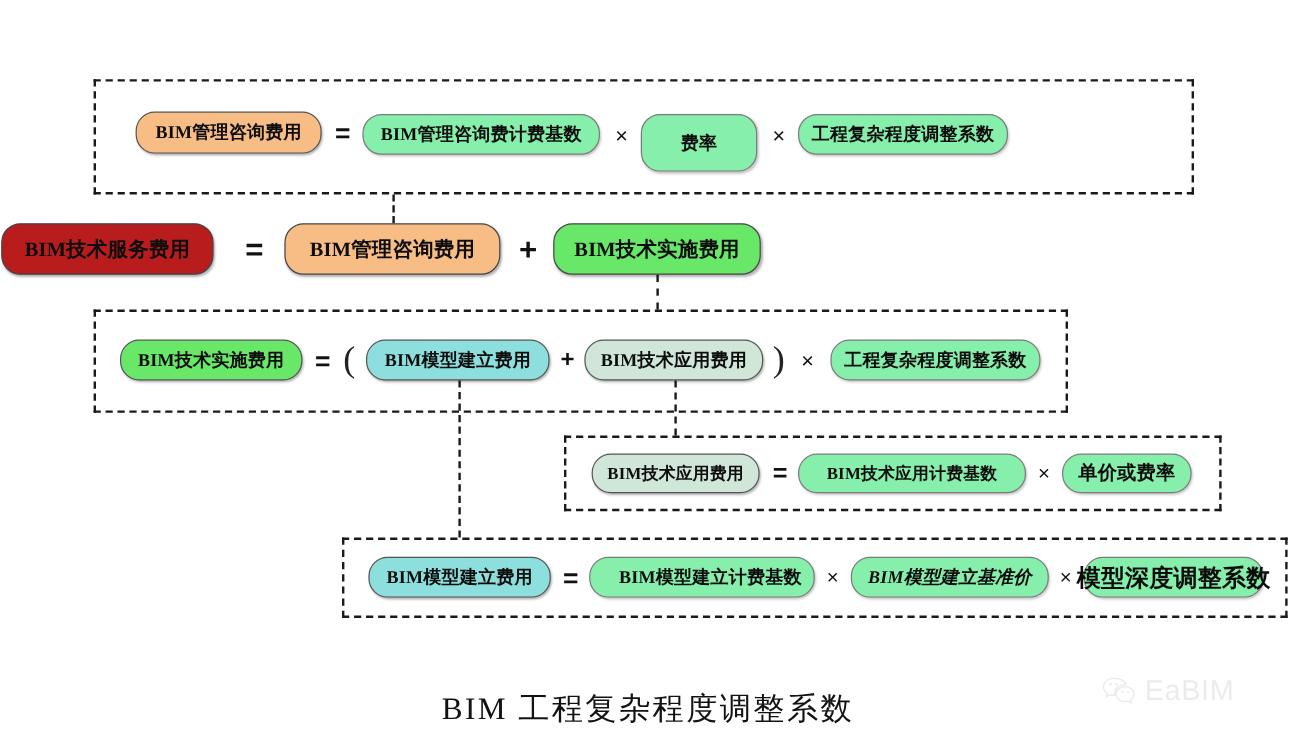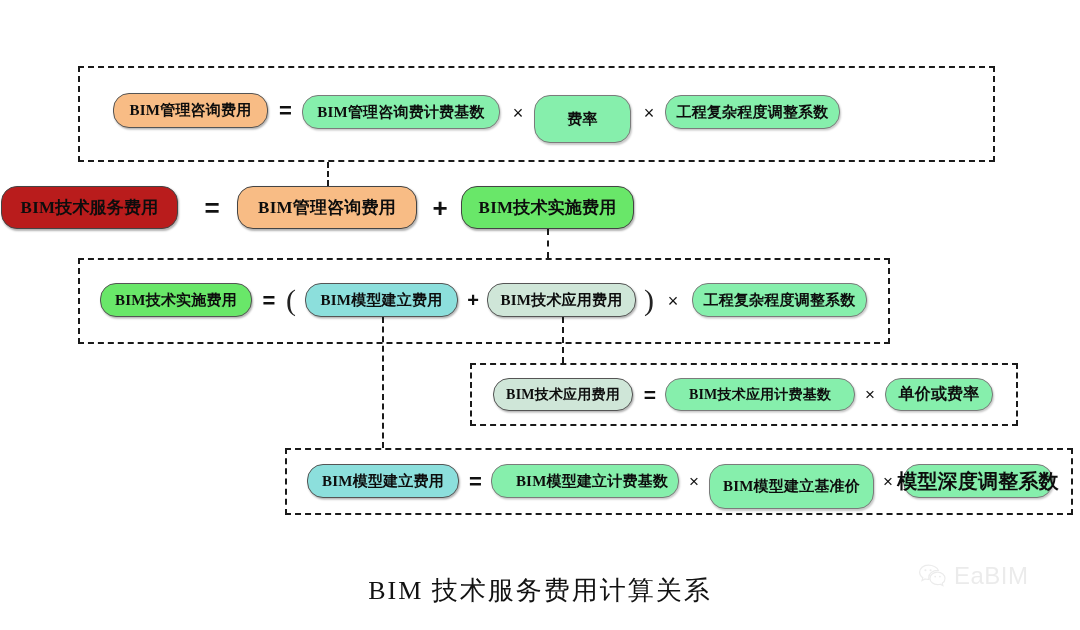--- a/index.html
+++ b/index.html
@@ -173,27 +173,27 @@
   <div class="group-box" style="left:285px; top:448px; width:788px; height:67px;"></div>
 
   <div class="node" style="left:307px; top:464px; width:152px; height:34px; background:#8CDFDC; font-size:15px;">BIM模型建立费用</div>
 
   <div class="op" style="left:464px; top:466px; width:23px; height:31px; font-size:22px;">=</div>
 
   <div class="node plain" style="left:491px; top:464px; width:188px; height:34px; font-size:15px;padding-left:14px;">BIM模型建立计费基数</div>
 
   <div class="op times" style="left:683px; top:468px; width:22px; height:28px; font-size:17px;">×</div>
 
-  <div class="node plain" style="left:709px; top:464px; width:165px; height:45px; font-size:15px;">BIM模型建立基准价</div>
+  <div class="node plain" style="left:709px; top:464px; width:165px; height:34px; font-size:15px;font-style:italic;">BIM模型建立基准价</div>
 
   <div class="op times" style="left:877px; top:468px; width:22px; height:28px; font-size:17px;">×</div>
 
   <div class="node plain" style="left:903px; top:464px; width:150px; height:34px; font-size:20px;">模型深度调整系数</div>
 
-  <div id="caption" style="top:573px; font-size:26px;">BIM 技术服务费用计算关系</div>
+  <div id="caption" style="top:573px; font-size:26px;">BIM 工程复杂程度调整系数</div>
 
   <div id="watermark" style="left:918px; top:562px;">
     <span style="display:inline-block; width:30px; height:26px;">
       <svg width="30" height="26" viewBox="0 0 30 26" fill="none">
         <path d="M10.2 2.2C5.4 2.2 1.6 5.4 1.6 9.3c0 2.2 1.2 4.2 3.2 5.5L4 17.6l3.1-1.6c1 .3 2 .45 3.1.45.3 0 .6 0 .85-.03-.2-.6-.3-1.2-.3-1.85 0-4 3.9-7.2 8.7-7.2.3 0 .6.02.9.05C19.5 4.5 15.3 2.2 10.2 2.2z" stroke="#dcdcdc" stroke-width="1.2" fill="none"></path>
         <circle cx="7.4" cy="7.3" r="1.05" fill="#dcdcdc"></circle>
         <circle cx="12.6" cy="7.3" r="1.05" fill="#dcdcdc"></circle>
         <path d="M19.6 9.2c-4.2 0-7.6 2.8-7.6 6.2 0 3.4 3.4 6.2 7.6 6.2.9 0 1.8-.13 2.6-.37l2.7 1.4-.66-2.3c1.7-1.15 2.76-2.9 2.76-4.93 0-3.4-3.4-6.2-7.4-6.2z" stroke="#dcdcdc" stroke-width="1.2" fill="none"></path>
         <circle cx="17.2" cy="13.6" r=".9" fill="#dcdcdc"></circle>
         <circle cx="21.9" cy="13.6" r=".9" fill="#dcdcdc"></circle>

